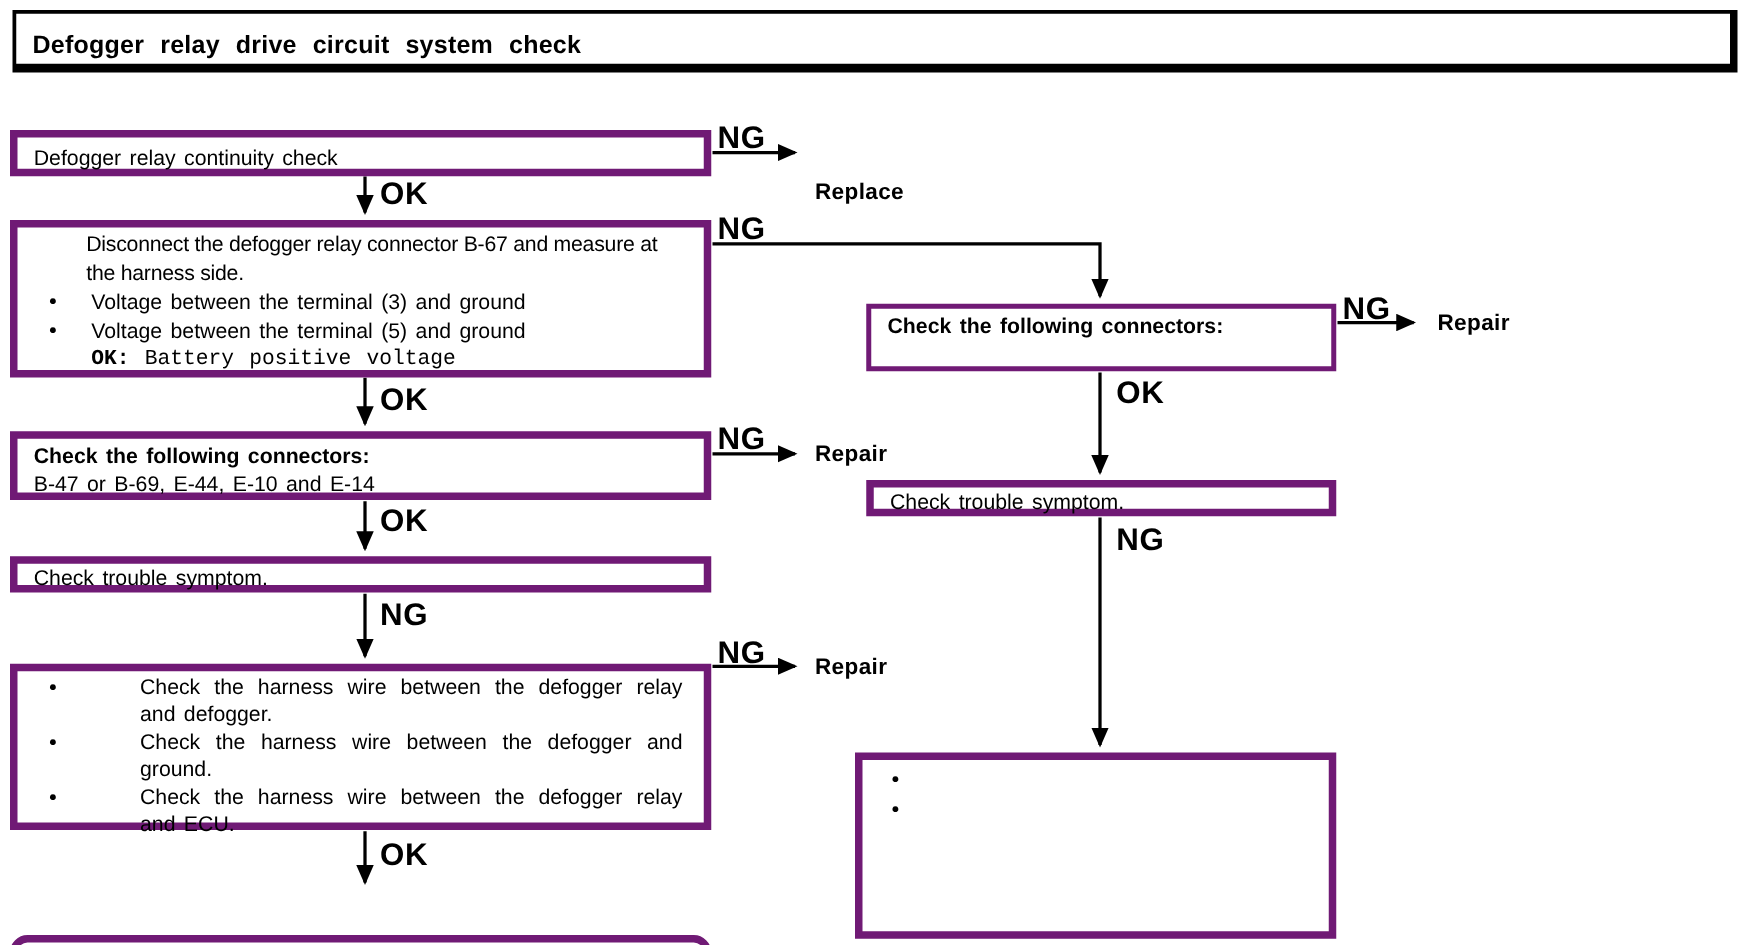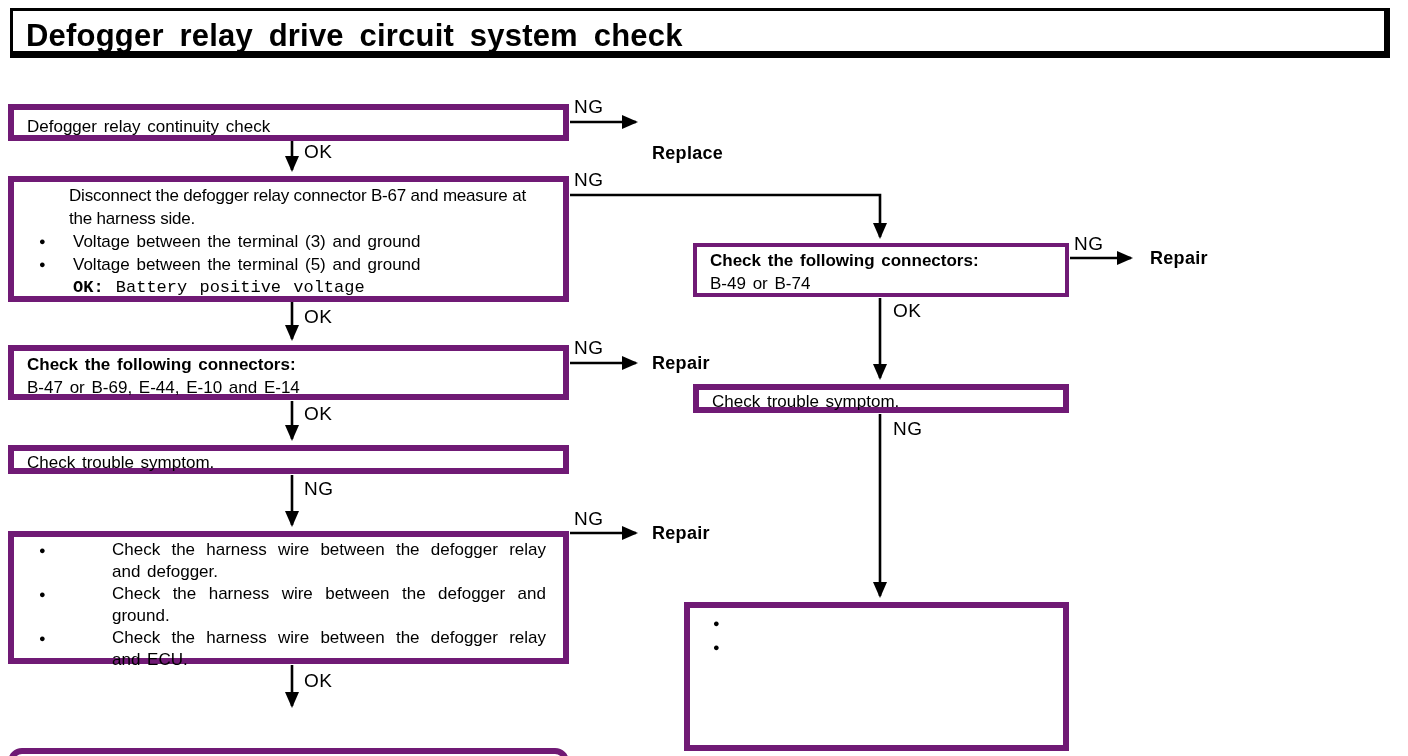--- a/index.html
+++ b/index.html
@@ -7,38 +7,38 @@
     position:relative; width:1408px; height:756px; background:#ffffff;
     font-family:"Liberation Sans", sans-serif; color:#000; overflow:hidden;
   }
   
   .title-box {
     position:absolute; left:10px; top:8px; width:1380px; height:50px;
     border:3px solid #000; border-bottom-width:7px; border-right-width:6px;
     box-sizing:border-box; display:flex; align-items:center; padding:0 13px;
     background:#fff;
   }
-  .title-text { font-size:31px; font-weight:bold; word-spacing:7px; letter-spacing:0.2px;margin-top:10px; }
+  .title-text { font-size:20px; font-weight:bold; word-spacing:7px; letter-spacing:0.2px;margin-top:10px; }
 
   
   .box {
     position:absolute; border:6px solid #701a75; background:#fff; box-sizing:border-box;
     font-size:17px; line-height:23px; word-spacing:2px; padding:3px 13px;
   }
   .box .bold { font-weight:bold; }
   .box .intro { letter-spacing:-0.2px; word-spacing:0; max-width:472px;margin-left:42px; }
   .li { display:flex; }
   .li .b { flex:0 0 34px; padding-left:12px; font-size:11px; line-height:inherit; }
   .li .t { flex:1 1 auto; padding-right:4px; }
   .just .t { text-align:justify;margin-left:39px; }
   .ok-line { padding-left:46px;font-family:Liberation Mono, monospace; }
   .narrow .li .b { flex:0 0 32px; padding-left:10px; }
 
   
-  .lbl { position:absolute; font-size:19px; font-weight:normal; letter-spacing:0.5px;text-align:center; }
+  .lbl { position:absolute; font-size:25px; font-weight:bold; letter-spacing:0.5px;text-align:center; }
   .action { position:absolute; font-size:18px; font-weight:bold; letter-spacing:0.3px; }
 
   svg.connectors { position:absolute; left:0; top:0; pointer-events:none; }
   svg.connectors line, svg.connectors polyline { stroke:#000; stroke-width:2.6; fill:none; }
 </style>
 </head>
 <body>
 
 <div class="stage">
 
@@ -113,21 +113,20 @@
       <span class="t">Check the harness wire between the defogger relay and ECU.</span>
     </div>
   </div>
 
   <div class="box" style="left:8px; top:748px; width:561px; height:44px; line-height:20px; padding-top:1px;border-radius:14px;">
     <span>Replace the ECU.</span>
   </div>
 
   <div class="box" style="left:693px; top:243px; width:376px; height:54px; line-height:23px; padding-top:2px; border-width:4px;">
     <div class="bold">Check the following connectors:</div>
-    <div>B-49 or B-74</div>
   </div>
 
   <div class="box" style="left:693px; top:384px; width:376px; height:29px; line-height:21px; padding-top:1px;">
     <span>Check trouble symptom.</span>
   </div>
 
   <div class="box just narrow" style="left:684px; top:602px; width:385px; height:149px; line-height:23.5px; padding-top:4px;">
     <div class="li">
       <span class="b">●</span>
     </div>

